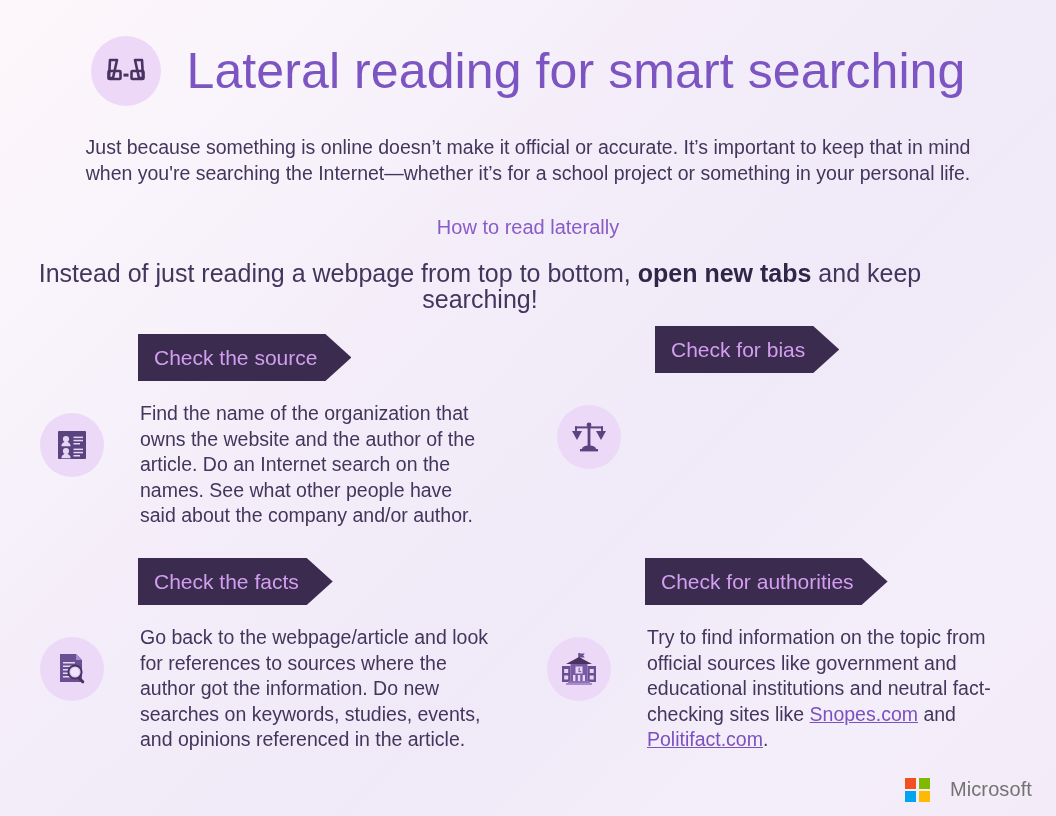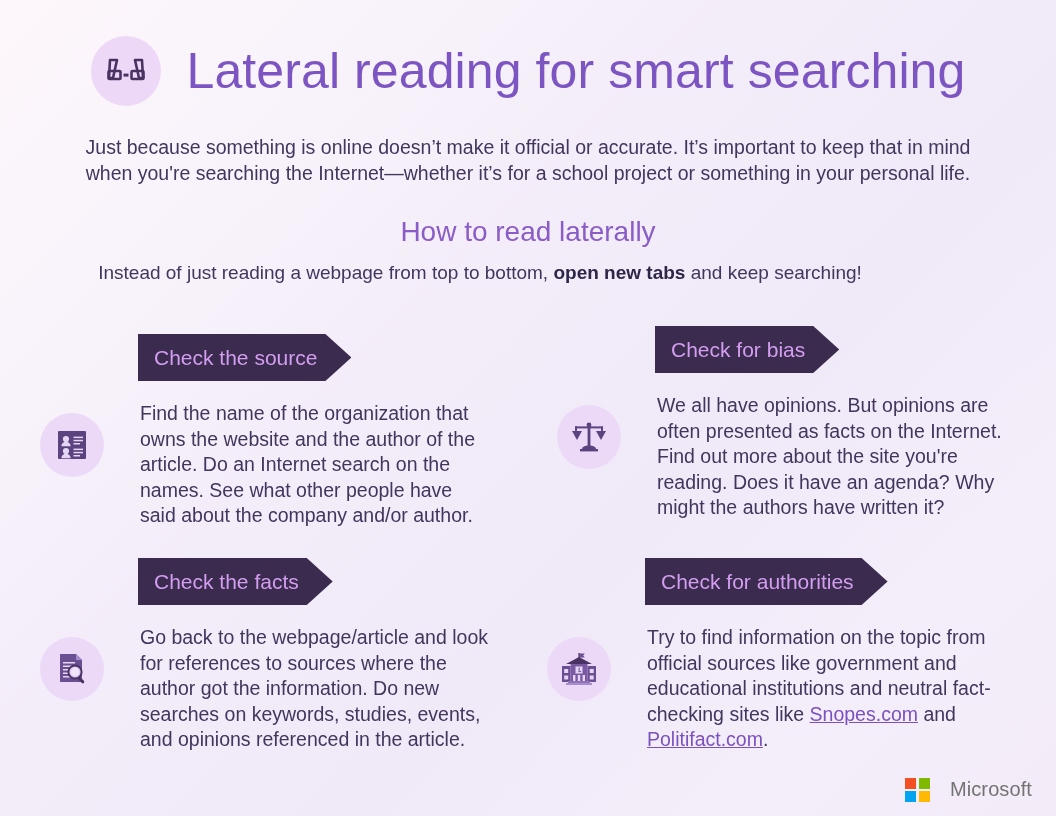--- a/index.html
+++ b/index.html
@@ -76,32 +76,32 @@
     color: #42365c;
   }
 
   
   .section-heading {
     position: absolute;
     top: 216px;
     left: 0;
     width: 1056px;
     text-align: center;
-    font-size: 28px;
+    font-size: 20px;
     font-weight: 400;
     color: #8a5cc7;
   }
 
   .section-sub {
     position: absolute;
     top: 260px;
     left: 0;
     width: 960px;
     text-align: center;
-    font-size: 19px;
+    font-size: 25px;
     line-height: 26px;
     color: #42365c;
   }
   .section-sub b { font-weight: 700; color: #2f2748; }
 
   
   .cards {
     position: absolute;
     top: 326px;
     left: 0;
@@ -255,21 +255,20 @@
             <circle cx="18" cy="5" r="2.4" fill="#5b4380"></circle>
             <rect x="4" y="6.4" width="28" height="2" fill="#5b4380"></rect>
             <rect x="4" y="6.4" width="2" height="4.5" fill="#5b4380"></rect>
             <rect x="30" y="6.4" width="2" height="4.5" fill="#5b4380"></rect>
             <path d="M1 11 L11 11 L6 20 Z" fill="#5b4380"></path>
             <path d="M25 11 L35 11 L30 20 Z" fill="#5b4380"></path>
             <path d="M11 29.5c0-3 3-4 7-4s7 1 7 4z" fill="#5b4380"></path>
             <rect x="9" y="29" width="18" height="2.4" fill="#5b4380"></rect>
           </svg>
         </div>
-        <div class="card-text">We all have opinions. But opinions are often presented as facts on the Internet. Find out more about the site you're reading. Does it have an agenda? Why might the authors have written it?</div>
       </div>
     </div>
 
     <div class="card c3">
       <div class="banner">Check the facts</div>
       <div class="card-body">
         <div class="icon-circle">
           <svg width="34" height="34" viewBox="0 0 34 34" aria-hidden="true">
             <path d="M5 2 h16 l6 6 v22 H5 Z" fill="#6a4f92"></path>
             <path d="M21 2 v6 h6 Z" fill="#a98bd0"></path>

